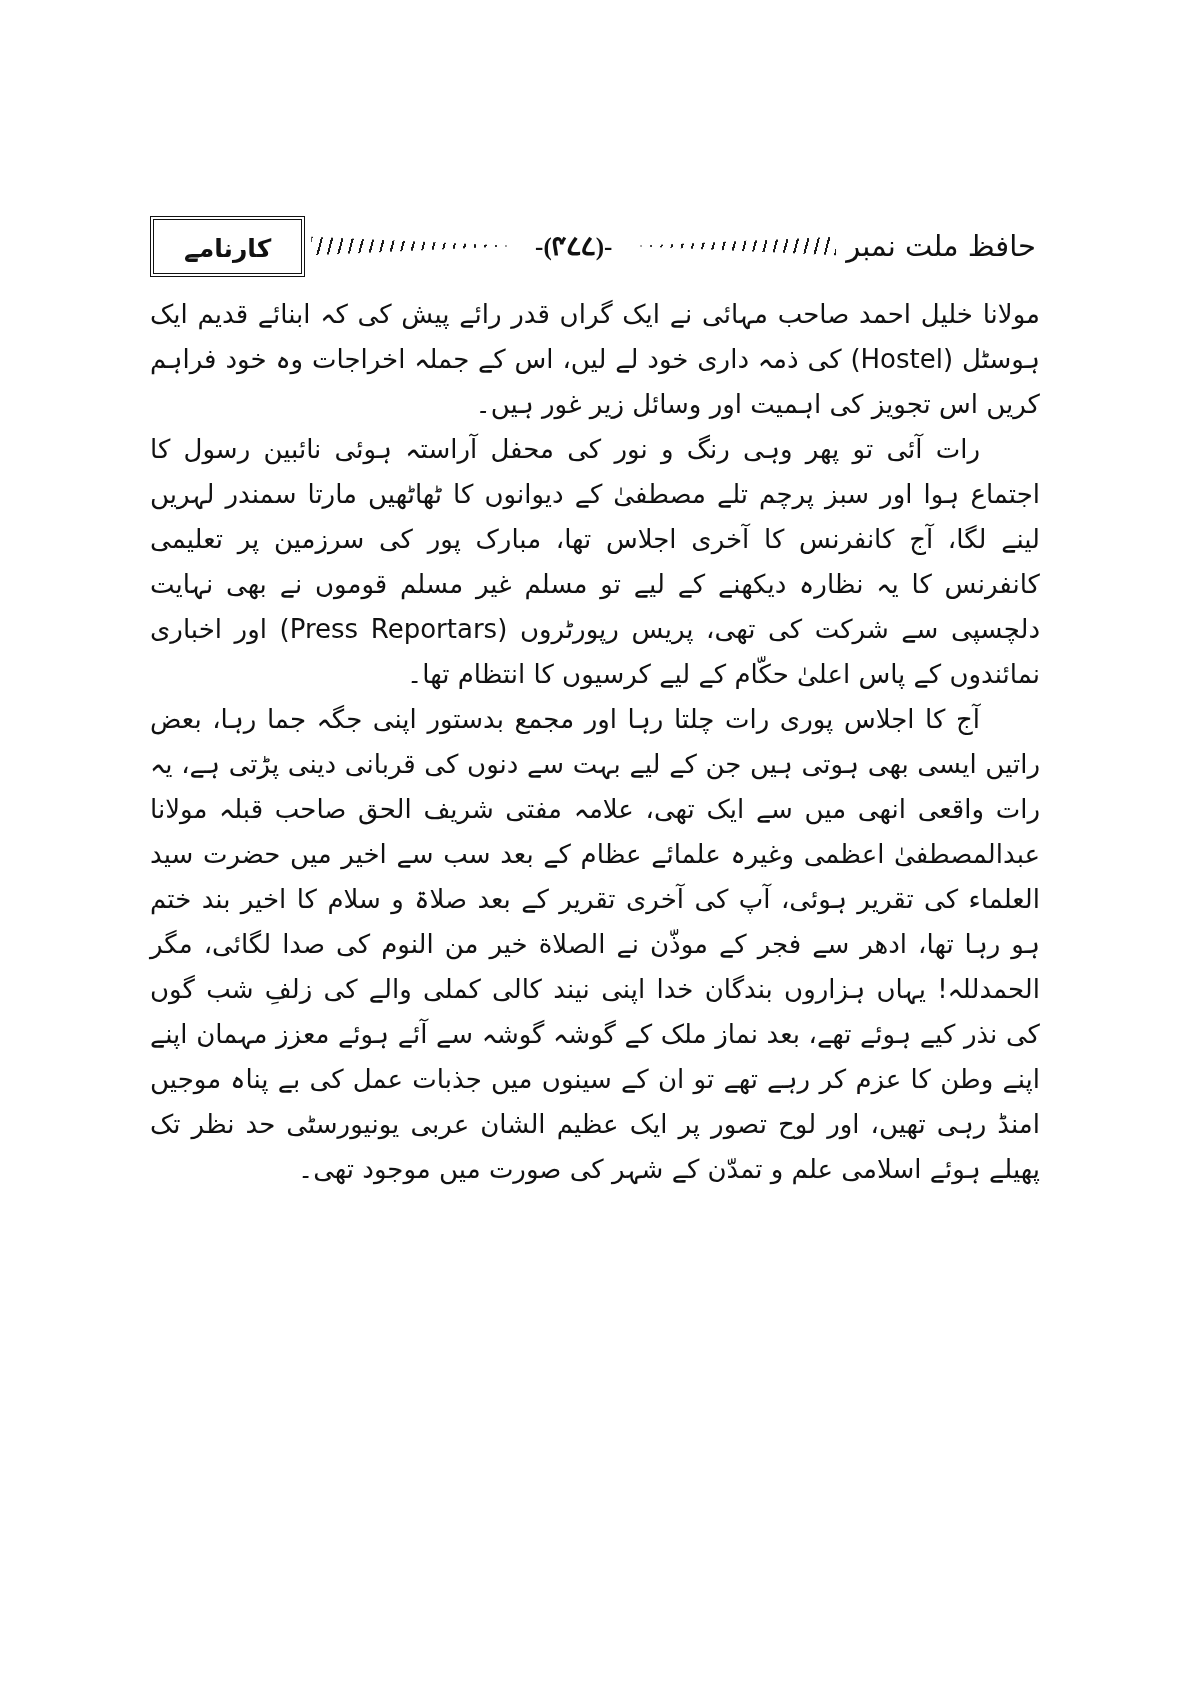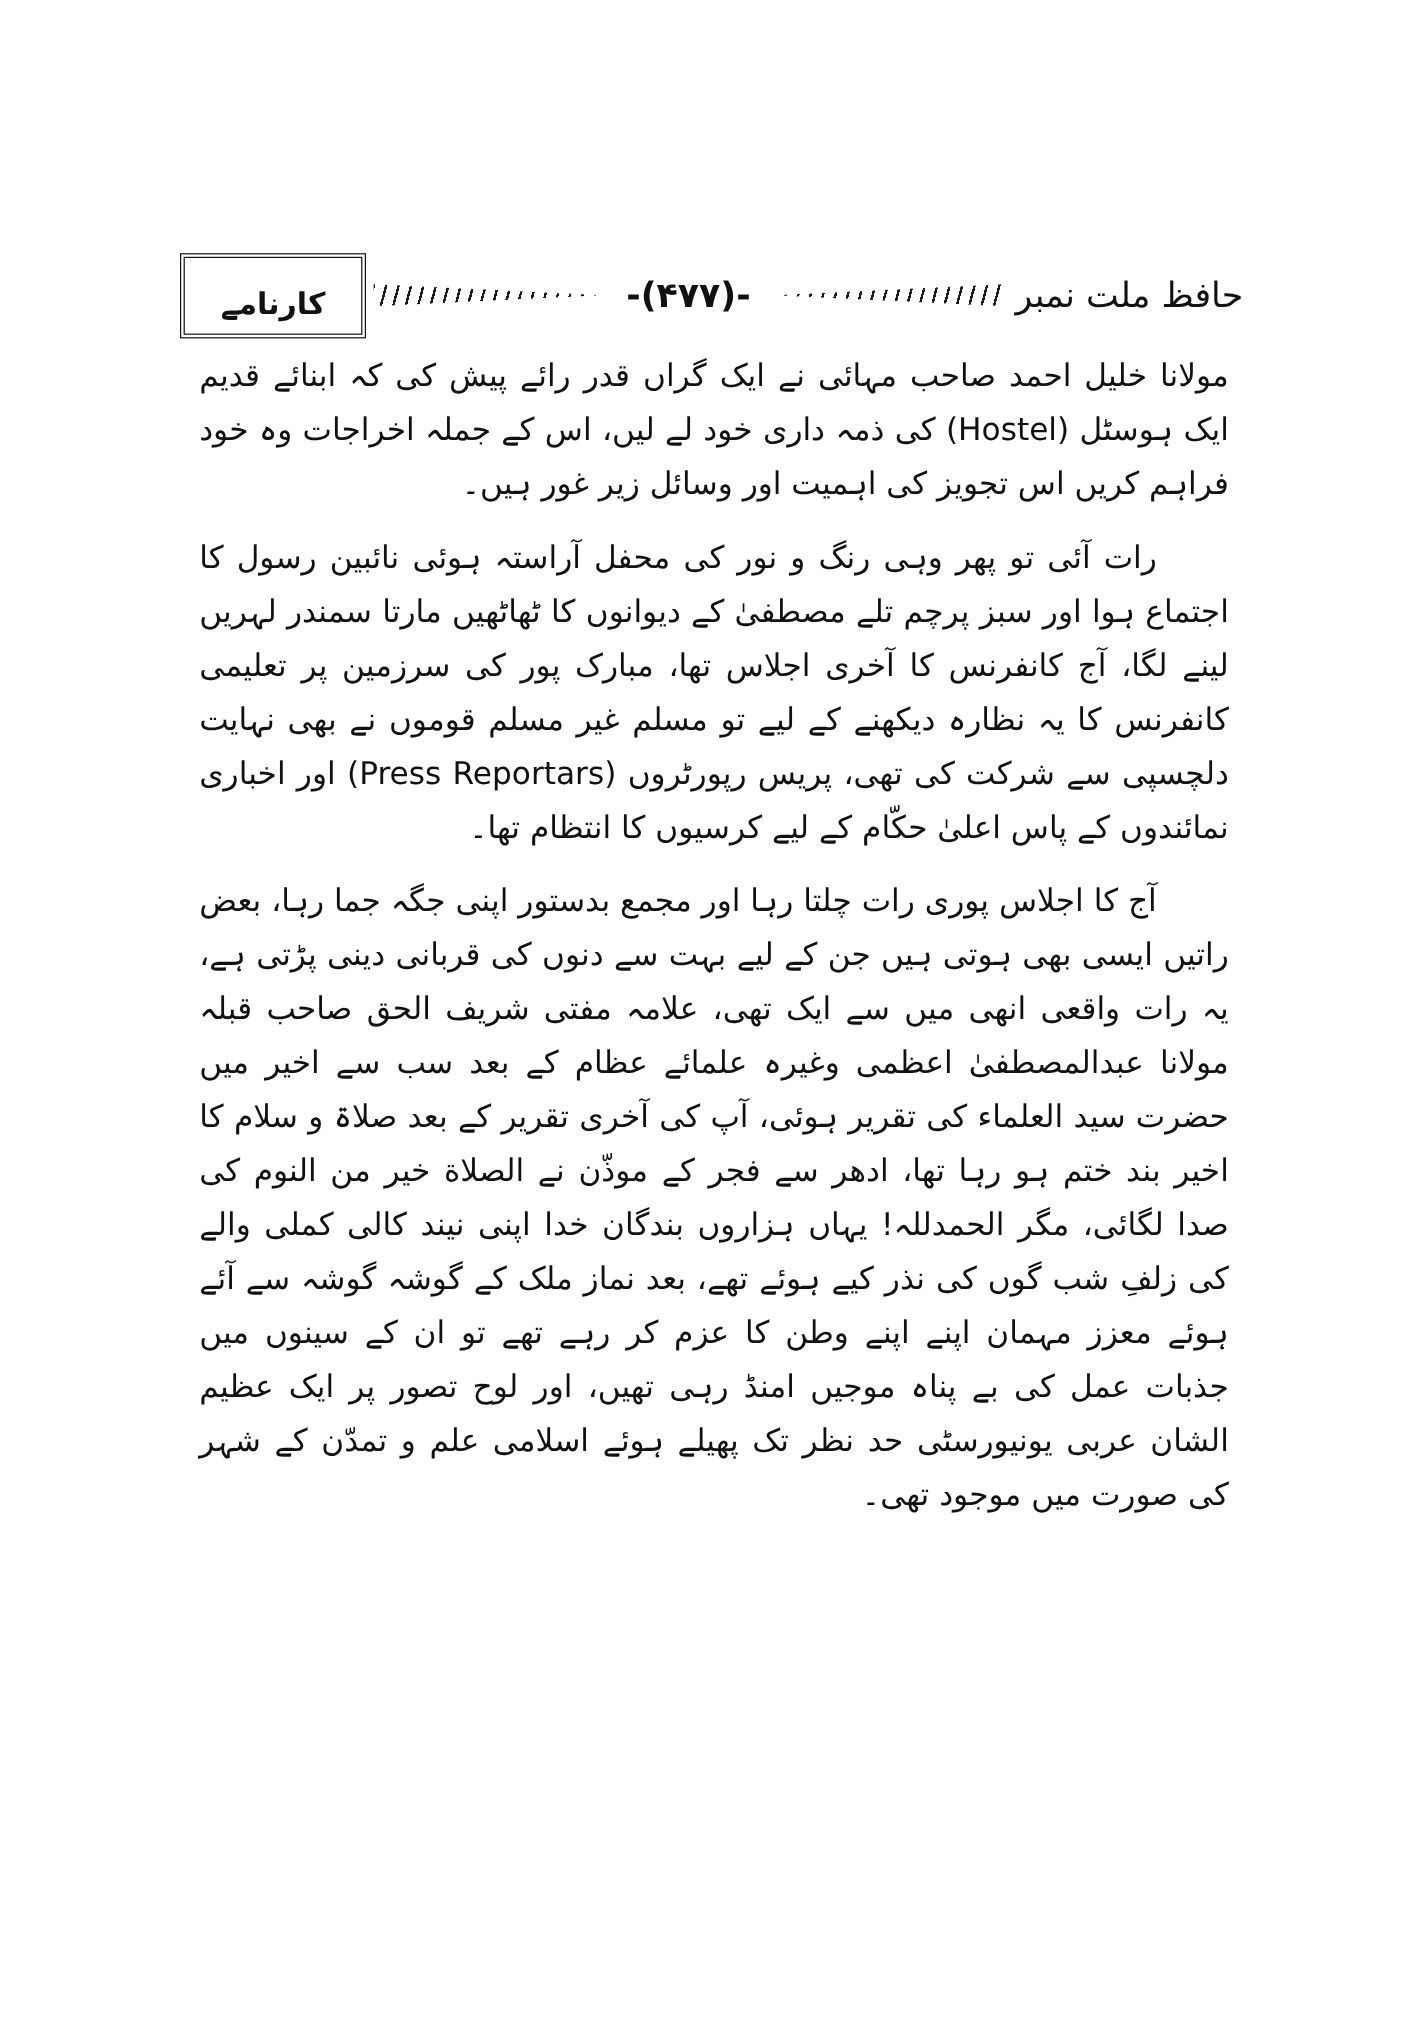--- a/index.html
+++ b/index.html
@@ -28,52 +28,53 @@
     height: 56px;
     margin-bottom: 18px;
   }
   .header-title {
     font-size: 29px;
     font-weight: normal;
     white-space: nowrap;
     padding: 0 4px;
   }
   .page-number {
-    font-size: 29px;
+    font-size: 25px;
     font-weight: bold;
     white-space: nowrap;
     padding: 0 14px;
     direction: ltr;
+    font-family: Liberation Serif, serif;
   }
   .deco {
     flex: 1 1 auto;
     height: 20px;
     min-width: 90px;
     background:
       repeating-linear-gradient(105deg, #1a1a1a 0px, #1a1a1a 2px, transparent 2px, transparent 10px);
   }
   
   .deco-right { clip-path: polygon(0 50%, 100% 4%, 100% 96%); }
   .deco-left  { clip-path: polygon(0 4%, 100% 50%, 0 96%); }
   .section-box {
     border: 4px double #111111;
-    padding: 24px 30px 10px 30px;
+    padding: 14px 30px 10px 30px;
     font-size: 25px;
     font-weight: bold;
     white-space: nowrap;
     background: #ffffff;
   }
   
   .doc-body {
     font-size: 26px;
     line-height: 45px;
     text-align: justify;
   }
   .doc-body p {
-    margin: 16px;
+    margin: 0;
   }
   .doc-body p.indented {
     text-indent: 60px;
   }
   .couplet {
     margin-top: 6px;
     text-align: center;
     font-size: 26px;
     line-height: 52px;
     word-spacing: 10px;

